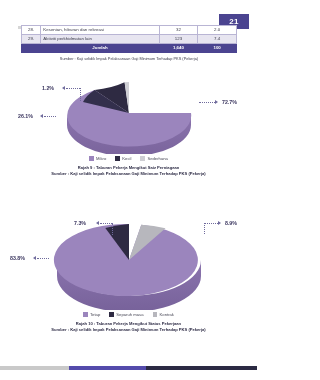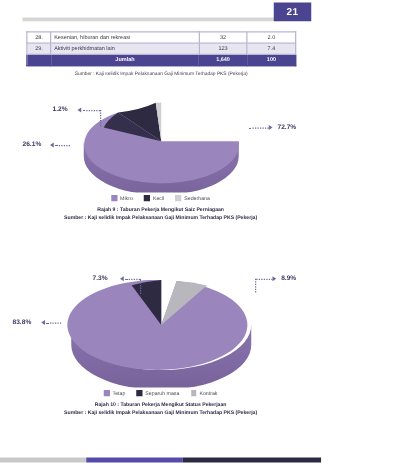--- a/index.html
+++ b/index.html
@@ -5,21 +5,21 @@
   * { box-sizing: border-box; margin: 0; padding: 0; }
   html, body {
     width: 257px; height: 380px;
     background: #ffffff;
     font-family: "Liberation Sans", sans-serif;
     overflow: hidden;
   }
   .page { position: relative; width: 257px; height: 380px; background: #fff; }
 
   
-  .header { position: absolute; top: 0; left: 0; width: 257px; height: 24px; }
+  .header { position: absolute; top: 12px; left: 0; width: 257px; height: 24px; }
   .header-rule {
     position: absolute; left: 18px; top: 14px; width: 205px; height: 3px;
     background: #d6d6d6;
   }
   .page-badge {
     position: absolute; right: 8px; top: 2px; width: 30px; height: 15px;
     background: #4b4490; color: #fff;
     font-size: 8px; font-weight: bold;
     display: flex; align-items: center; justify-content: center;
     letter-spacing: .3px;

